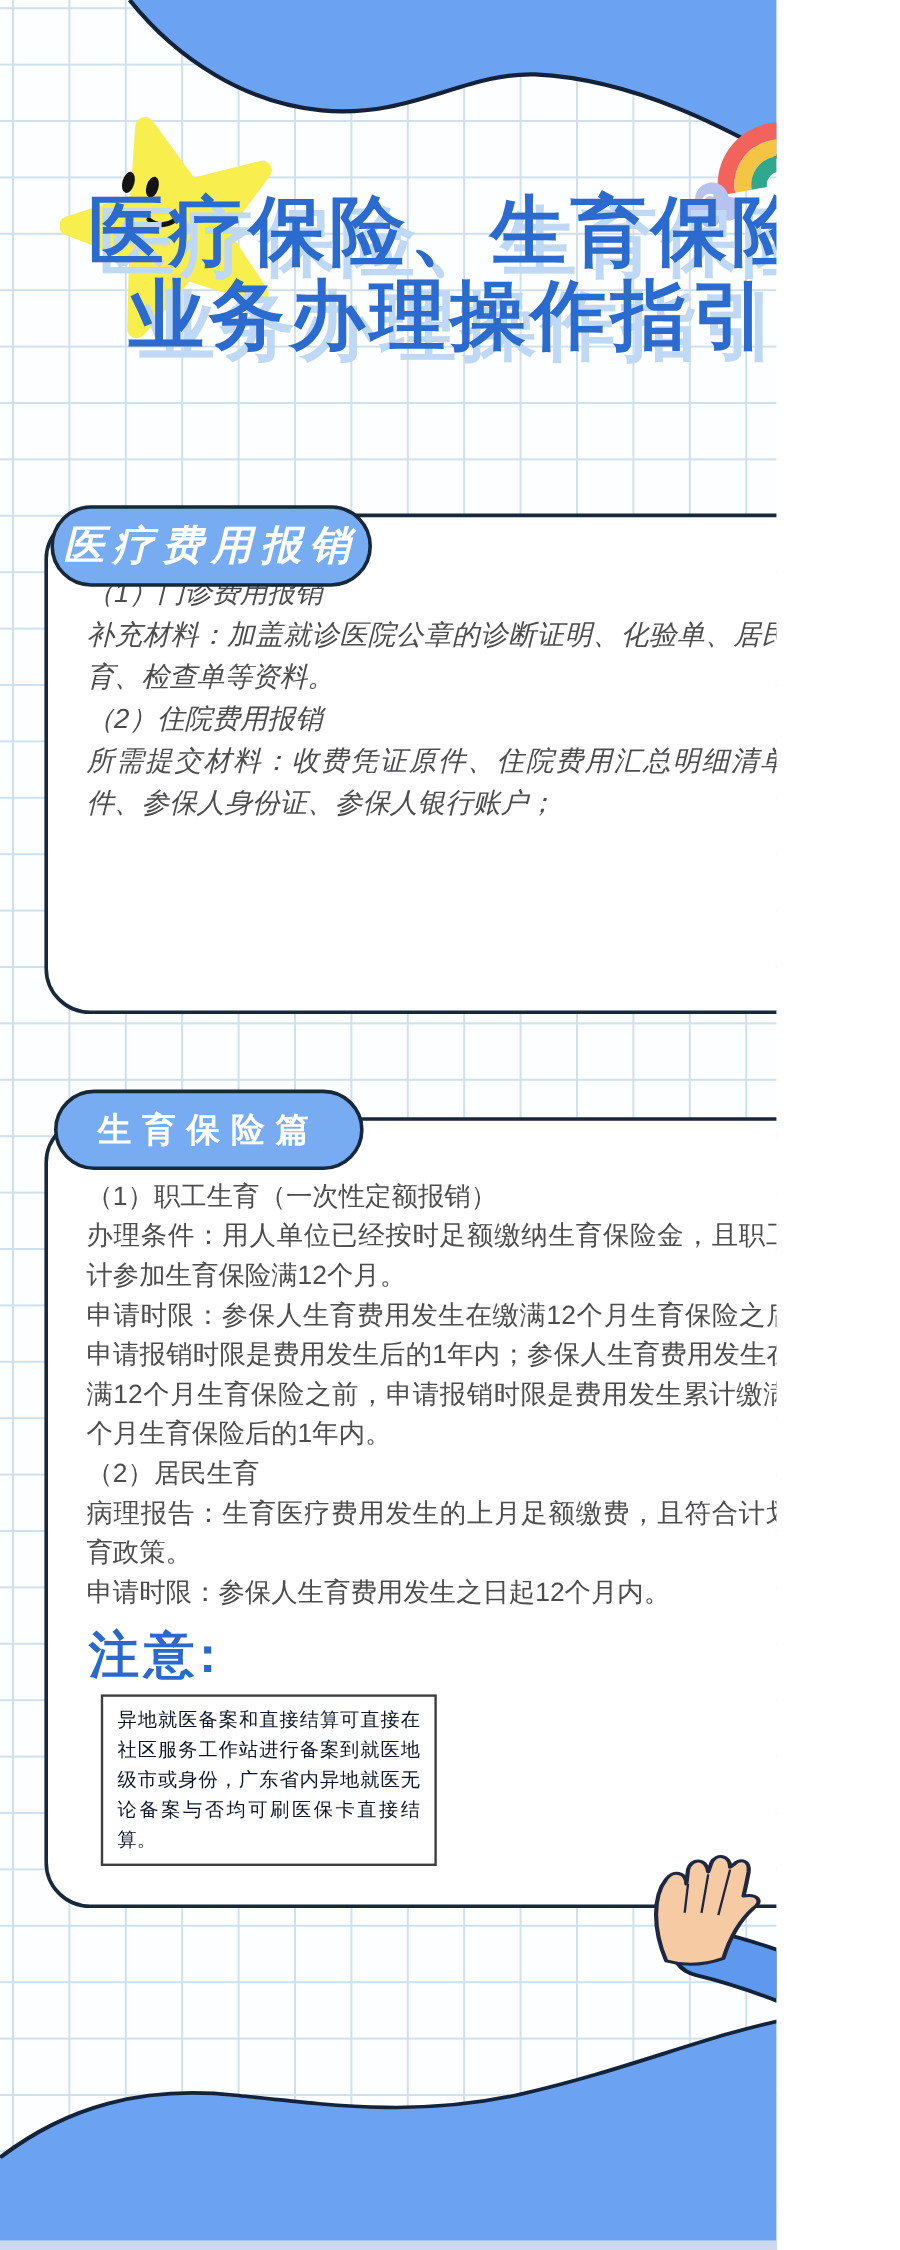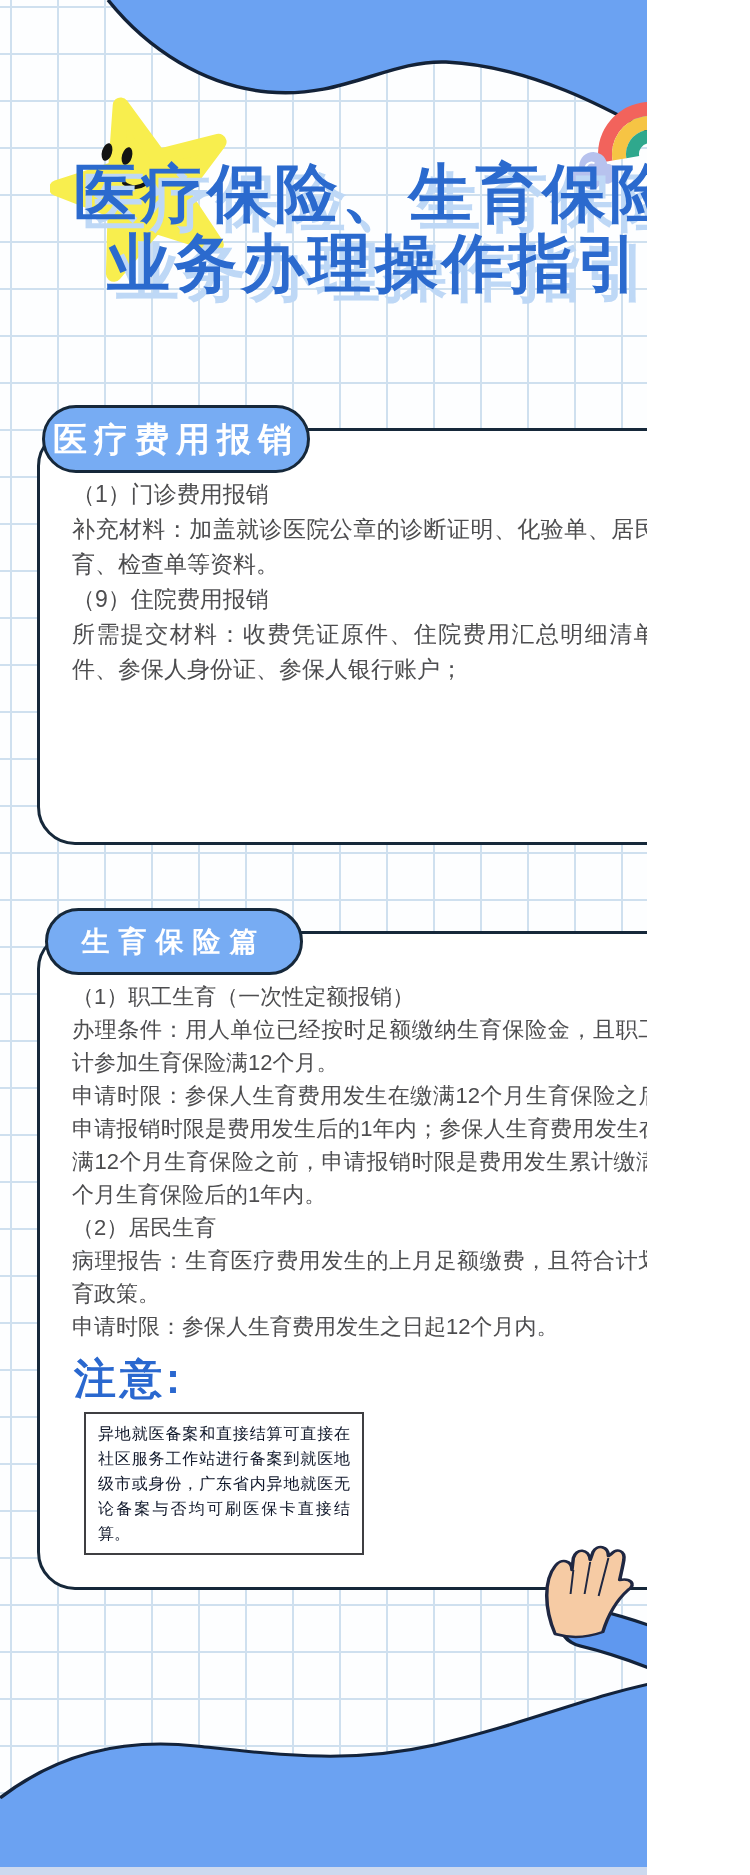--- a/index.html
+++ b/index.html
@@ -30,24 +30,24 @@
     position:absolute;left:37px;width:675px;background:#ffffff;
     border:3px solid #16283a;border-radius:38px;z-index:4;box-sizing:border-box;
   }
   #card-medical{top:428px;height:417px;}
   #card-maternity{top:931px;height:659px;}
   .pill{
     position:absolute;z-index:5;box-sizing:border-box;
     background:#77acf3;border:3.5px solid #16283a;border-radius:36px;
     color:#ffffff;font-weight:bold;text-align:center;
   }
-  #pill-medical{left:42px;top:405px;width:268px;height:68px;font-size:34px;line-height:62px;letter-spacing:7px;}
+  #pill-medical{left:42px;top:421px;width:268px;height:68px;font-size:34px;line-height:62px;letter-spacing:7px;font-style:italic;}
   #pill-maternity{left:45px;top:908px;width:258px;height:67px;font-size:28px;line-height:61px;letter-spacing:9px;}
   .card-text{color:#4d4d4f;text-align:justify;overflow:hidden;}
-  #card-medical .card-text{padding:46px 28px 0 32px;font-size:23px;line-height:35px;}
+  #card-medical .card-text{padding:46px 28px 0 32px;font-size:23px;line-height:35px;font-style:italic;}
   #card-maternity .card-text{padding:46px 26px 0 32px;font-size:22px;line-height:33px;}
   .card-text p{margin:0;}
   .notice-label{
     margin:13px 0 0 2px;
     color:#2a68cf;font-size:42px;font-weight:bold;letter-spacing:4px;line-height:46px;
   }
   .notice-box{
     box-sizing:border-box;margin:10px 0 0 12px;width:280px;
     border:2px solid #3f3f42;padding:7px 12px;
     font-size:16px;line-height:25px;color:#0f172a;text-align:justify;
@@ -99,21 +99,21 @@
     <div>业务办理操作指引</div>
   </div>
 
   <div id="pill-medical" class="pill">
     <span>医疗费用报销</span>
   </div>
   <div id="card-medical" class="card">
     <div class="card-text">
       <p>（1）门诊费用报销</p>
       <p>补充材料：加盖就诊医院公章的诊断证明、化验单、居民生育、检查单等资料。</p>
-      <p>（9）住院费用报销</p>
+      <p>（2）住院费用报销</p>
       <p>所需提交材料：收费凭证原件、住院费用汇总明细清单原件、参保人身份证、参保人银行账户；</p>
     </div>
   </div>
 
   <div id="pill-maternity" class="pill">
     <span>生育保险篇</span>
   </div>
   <div id="card-maternity" class="card">
     <div class="card-text">
       <p>（1）职工生育（一次性定额报销）</p>

